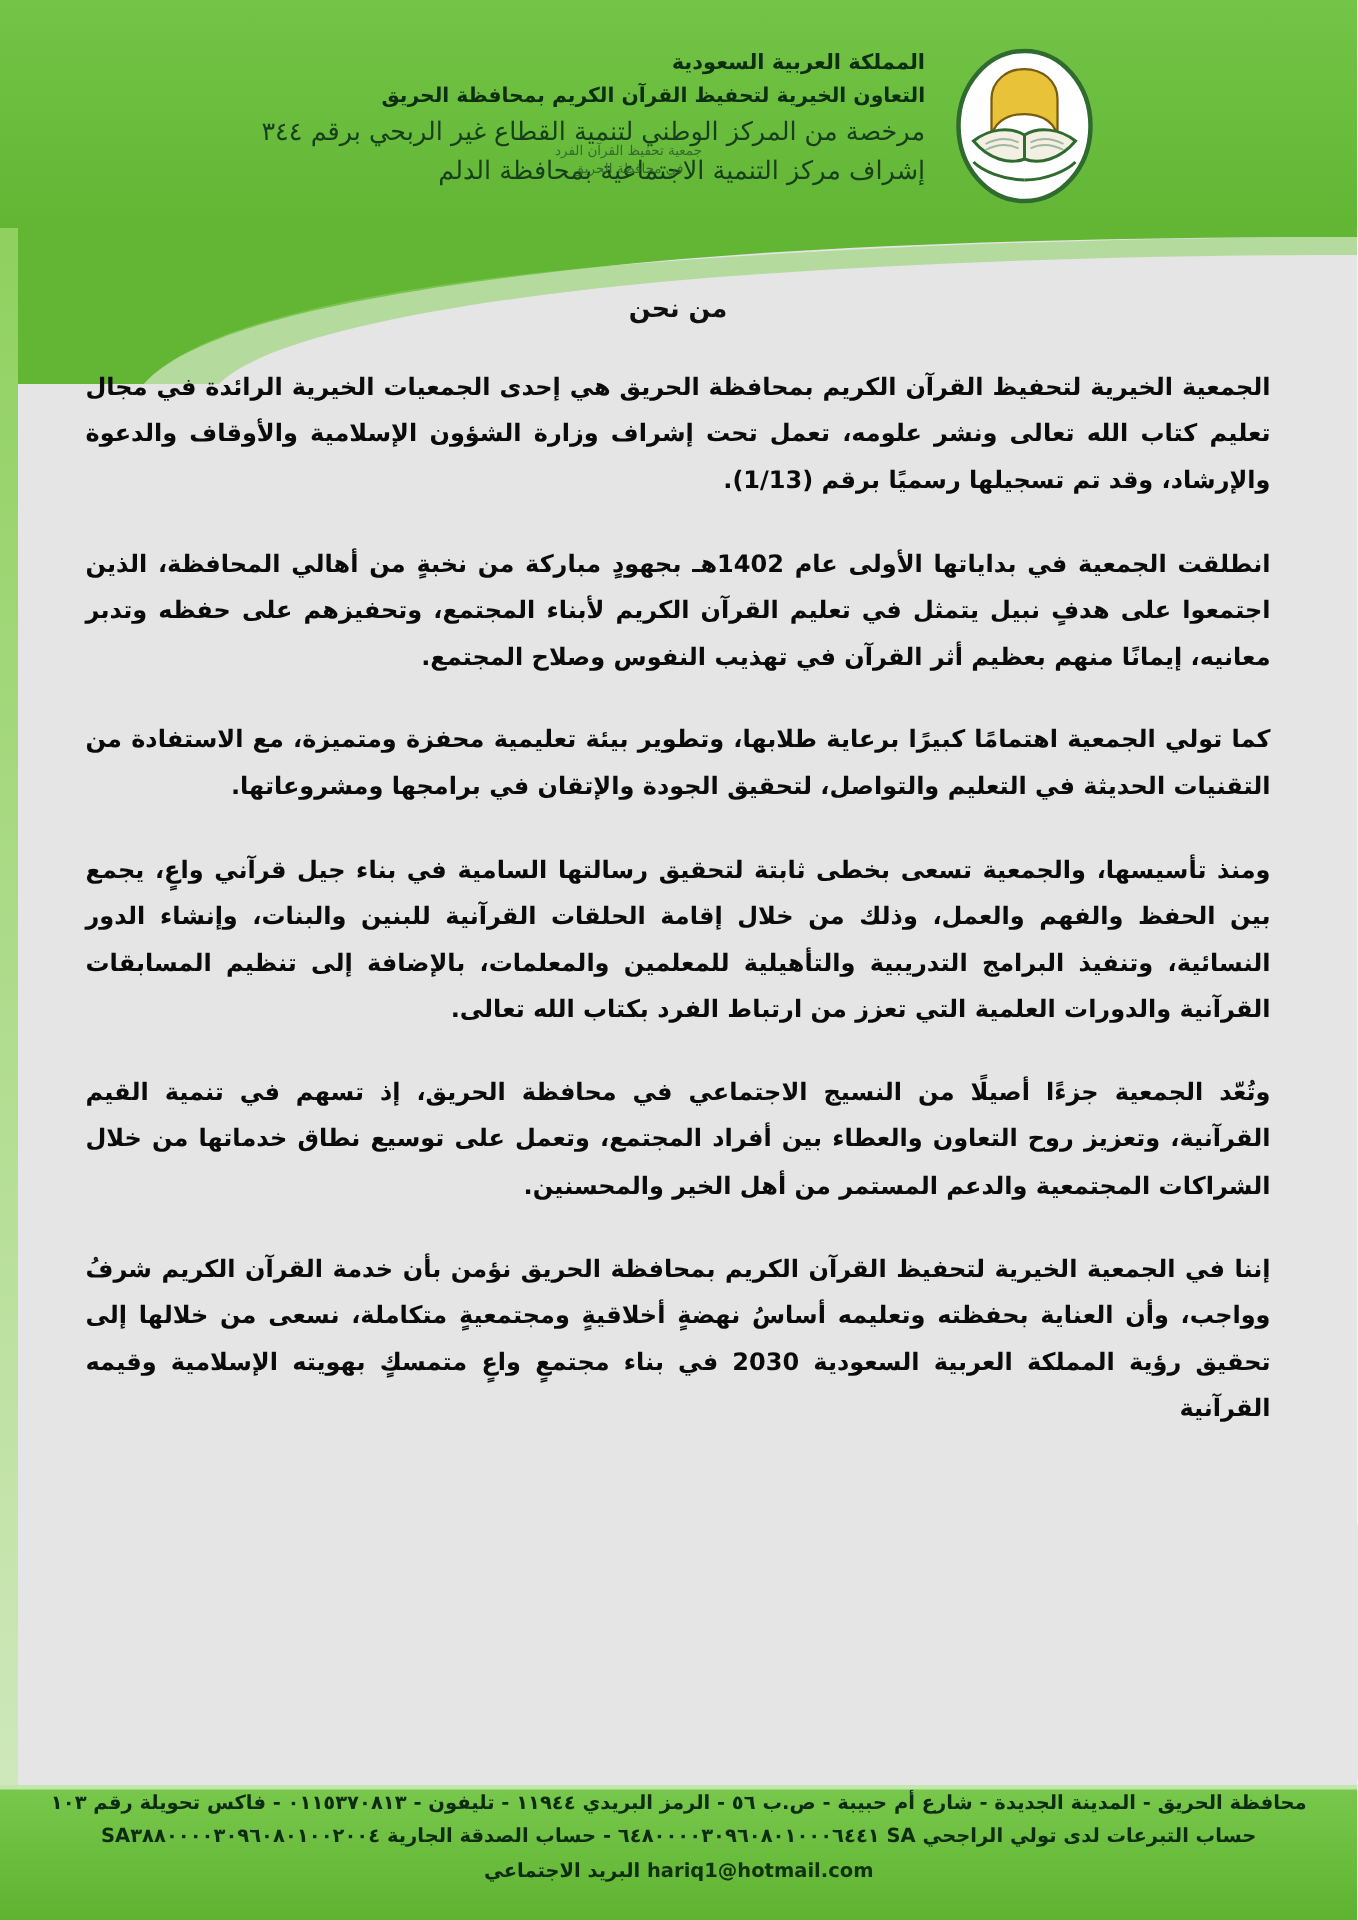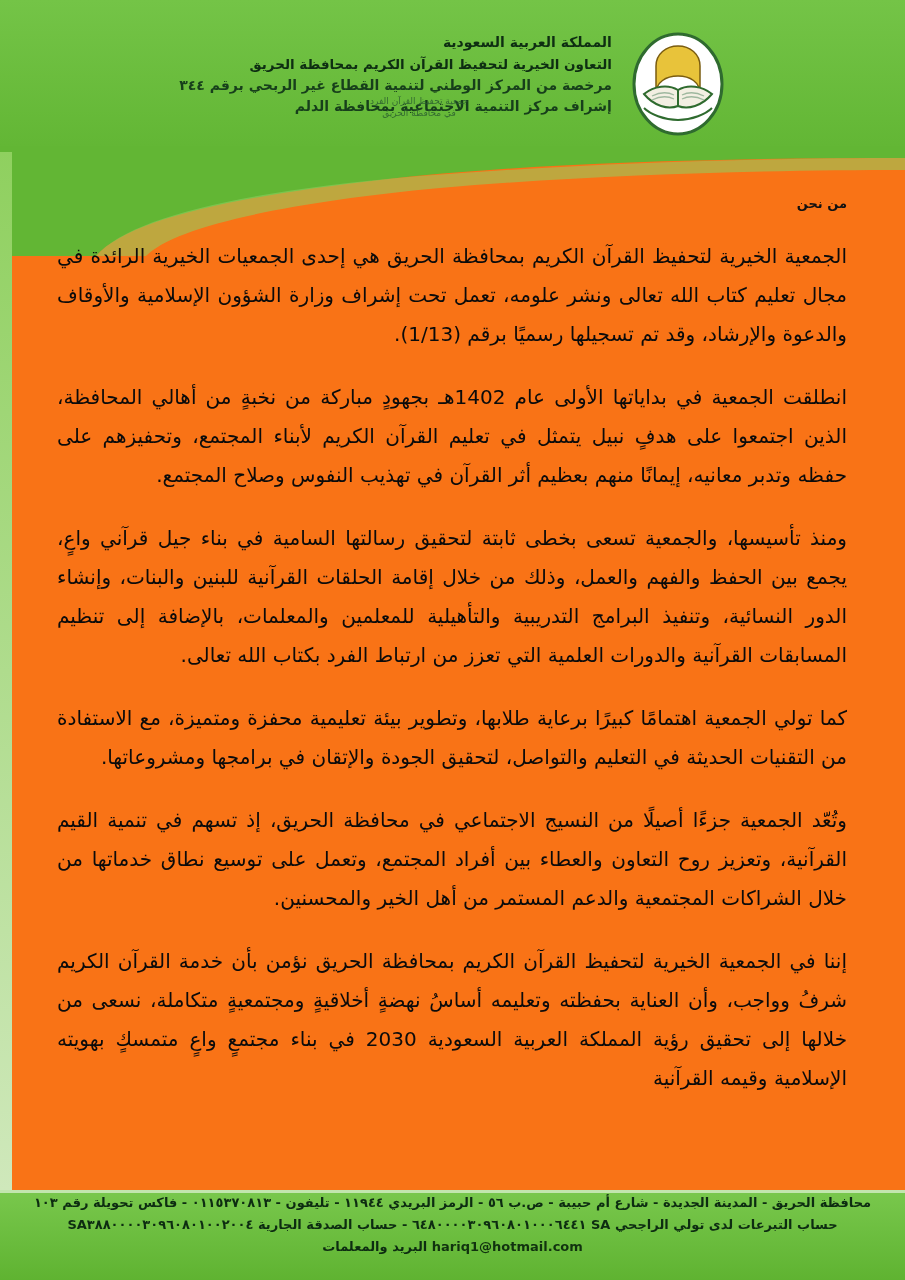--- a/index.html
+++ b/index.html
@@ -8,21 +8,21 @@
     background: #ffffff;
   }
   body {
     font-family: "DejaVu Sans", "Liberation Sans", sans-serif;
   }
   .page {
     position: relative;
     width: 905px;
     height: 1280px;
     overflow: hidden;
-    background: #f97316;
+    background: #e5e5e5;
     box-sizing: border-box;
   }
 
   
   .header {
     position: absolute;
     top: 0;
     left: 0;
     width: 905px;
     height: 152px;
@@ -51,22 +51,22 @@
     font-weight: bold;
     color: #0e2e12;
   }
   .header-texts .l2 {
     font-size: 13.5px;
     font-weight: bold;
     color: #0e2e12;
   }
   .header-texts .l3,
   .header-texts .l4 {
-    font-size: 14px;
-    font-weight: bold;
+    font-size: 17px;
+    font-weight: normal;
     color: #173f1b;
   }
   .logo {
     width: 96px;
     height: 104px;
     position: relative;
     flex: 0 0 auto;
   }
   .logo svg { display:block; }
 
@@ -106,33 +106,34 @@
   
   .content {
     position: absolute;
     top: 196px;
     right: 58px;
     width: 790px;
     direction: rtl;
     text-align: right;
   }
   .section-title {
-    font-size: 13px;
+    font-size: 17px;
     font-weight: bold;
     color: #111111;
     margin: 0 0 26px 0;
+    text-align: center;
   }
   .para {
-    font-size: 20px;
+    font-size: 16px;
     line-height: 1.95;
     color: #0b0b0b;
     margin: 0 0 24px 0;
     text-align: justify;
     text-justify: inter-word;
-    font-weight: normal;
+    font-weight: bold;
     letter-spacing: 0;
   }
   .para.last { margin-bottom: 0; }
 
   
   .footer {
     position: absolute;
     left: 0;
     top: 1190px;
     width: 905px;
@@ -205,29 +206,29 @@
       <path d="M0 8 C120 8 260 16 380 38 C470 55 540 78 560 110 L470 110 C440 80 360 56 250 42 C160 31 70 28 0 28 Z" fill="#ffffff" opacity="0.0"></path>
       <path d="M96 110 C130 70 250 44 420 30 C600 16 780 12 905 12 L905 24 C770 24 600 28 440 42 C290 56 175 80 146 110 Z" fill="#8ed162" opacity="0.55"></path>
     </svg>
   </div>
   <div class="side-strip"></div>
 
   <div class="content">
     <h1 class="section-title">من نحن</h1>
     <p class="para">الجمعية الخيرية لتحفيظ القرآن الكريم بمحافظة الحريق هي إحدى الجمعيات الخيرية الرائدة في مجال تعليم كتاب الله تعالى ونشر علومه، تعمل تحت إشراف وزارة الشؤون الإسلامية والأوقاف والدعوة والإرشاد، وقد تم تسجيلها رسميًا برقم (1/13).</p>
     <p class="para">انطلقت الجمعية في بداياتها الأولى عام 1402هـ بجهودٍ مباركة من نخبةٍ من أهالي المحافظة، الذين اجتمعوا على هدفٍ نبيل يتمثل في تعليم القرآن الكريم لأبناء المجتمع، وتحفيزهم على حفظه وتدبر معانيه، إيمانًا منهم بعظيم أثر القرآن في تهذيب النفوس وصلاح المجتمع.</p>
+    <p class="para">كما تولي الجمعية اهتمامًا كبيرًا برعاية طلابها، وتطوير بيئة تعليمية محفزة ومتميزة، مع الاستفادة من التقنيات الحديثة في التعليم والتواصل، لتحقيق الجودة والإتقان في برامجها ومشروعاتها.</p>
     <p class="para">ومنذ تأسيسها، والجمعية تسعى بخطى ثابتة لتحقيق رسالتها السامية في بناء جيل قرآني واعٍ، يجمع بين الحفظ والفهم والعمل، وذلك من خلال إقامة الحلقات القرآنية للبنين والبنات، وإنشاء الدور النسائية، وتنفيذ البرامج التدريبية والتأهيلية للمعلمين والمعلمات، بالإضافة إلى تنظيم المسابقات القرآنية والدورات العلمية التي تعزز من ارتباط الفرد بكتاب الله تعالى.</p>
-    <p class="para">كما تولي الجمعية اهتمامًا كبيرًا برعاية طلابها، وتطوير بيئة تعليمية محفزة ومتميزة، مع الاستفادة من التقنيات الحديثة في التعليم والتواصل، لتحقيق الجودة والإتقان في برامجها ومشروعاتها.</p>
     <p class="para">وتُعّد الجمعية جزءًا أصيلًا من النسيج الاجتماعي في محافظة الحريق، إذ تسهم في تنمية القيم القرآنية، وتعزيز روح التعاون والعطاء بين أفراد المجتمع، وتعمل على توسيع نطاق خدماتها من خلال الشراكات المجتمعية والدعم المستمر من أهل الخير والمحسنين.</p>
     <p class="para last">إننا في الجمعية الخيرية لتحفيظ القرآن الكريم بمحافظة الحريق نؤمن بأن خدمة القرآن الكريم شرفُ وواجب، وأن العناية بحفظته وتعليمه أساسُ نهضةٍ أخلاقيةٍ ومجتمعيةٍ متكاملة، نسعى من خلالها إلى تحقيق رؤية المملكة العربية السعودية 2030 في بناء مجتمعٍ واعٍ متمسكٍ بهويته الإسلامية وقيمه القرآنية</p>
   </div>
 
   <div class="footer">
     <div class="footer-line-divider"></div>
     <div class="fl">محافظة الحريق - المدينة الجديدة - شارع أم حبيبة - ص.ب ٥٦ - الرمز البريدي ١١٩٤٤ - تليفون - ٠١١٥٣٧٠٨١٣ - فاكس تحويلة رقم ١٠٣</div>
     <div class="fl">حساب التبرعات لدى تولي الراجحي SA ٦٤٨٠٠٠٠٣٠٩٦٠٨٠١٠٠٠٦٤٤١ - حساب الصدقة الجارية SA٣٨٨٠٠٠٠٣٠٩٦٠٨٠١٠٠٢٠٠٤</div>
     <div class="femail">
       <span class="mail">hariq1@hotmail.com</span>
-      <span>البريد والمعلمات</span>
+      <span>البريد الاجتماعي</span>
     </div>
   </div>
 
 </div>
 
 </body></html>

